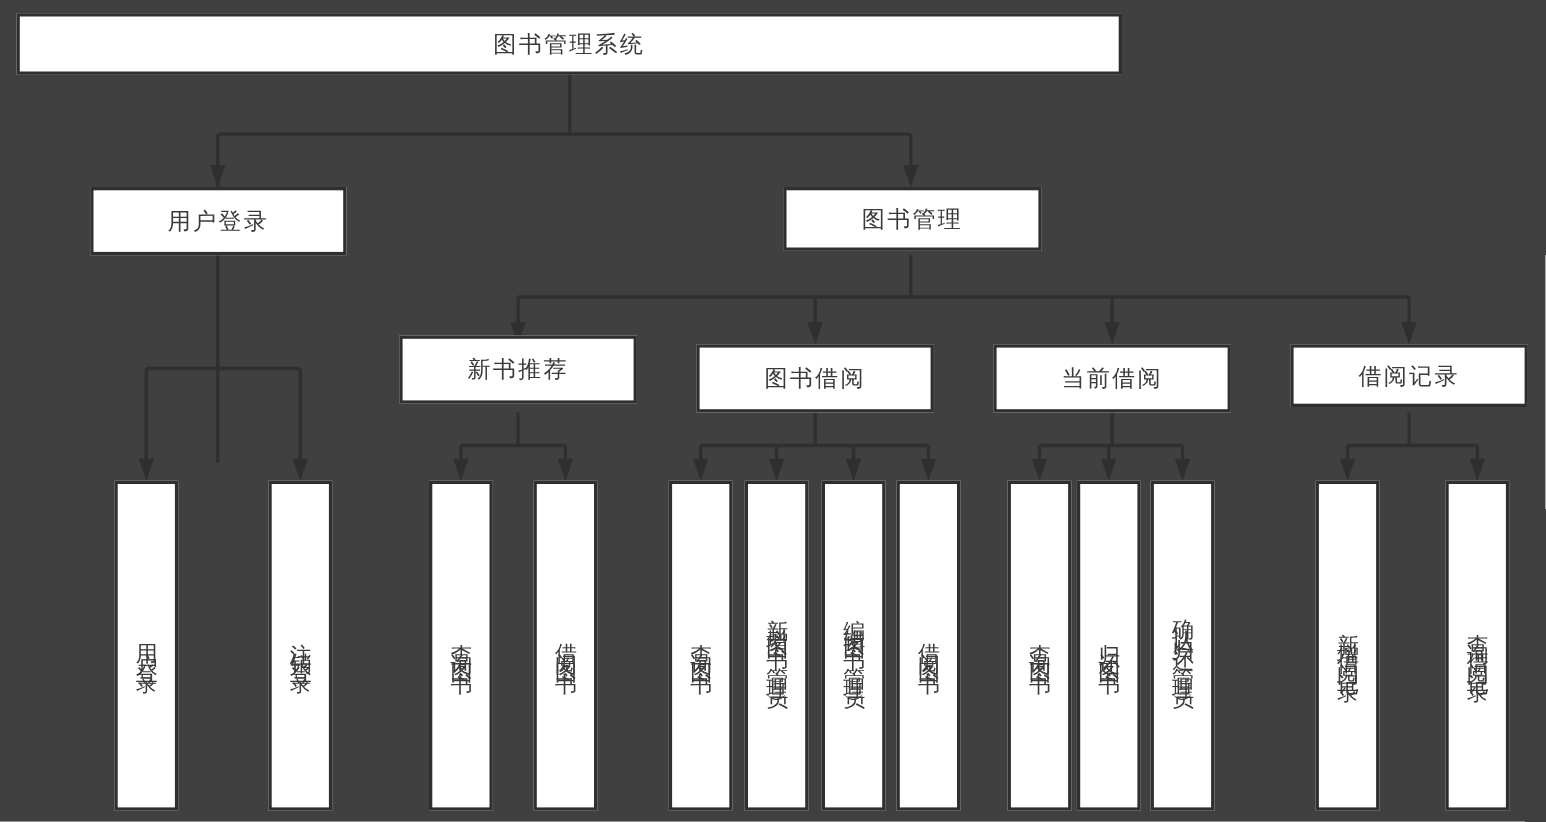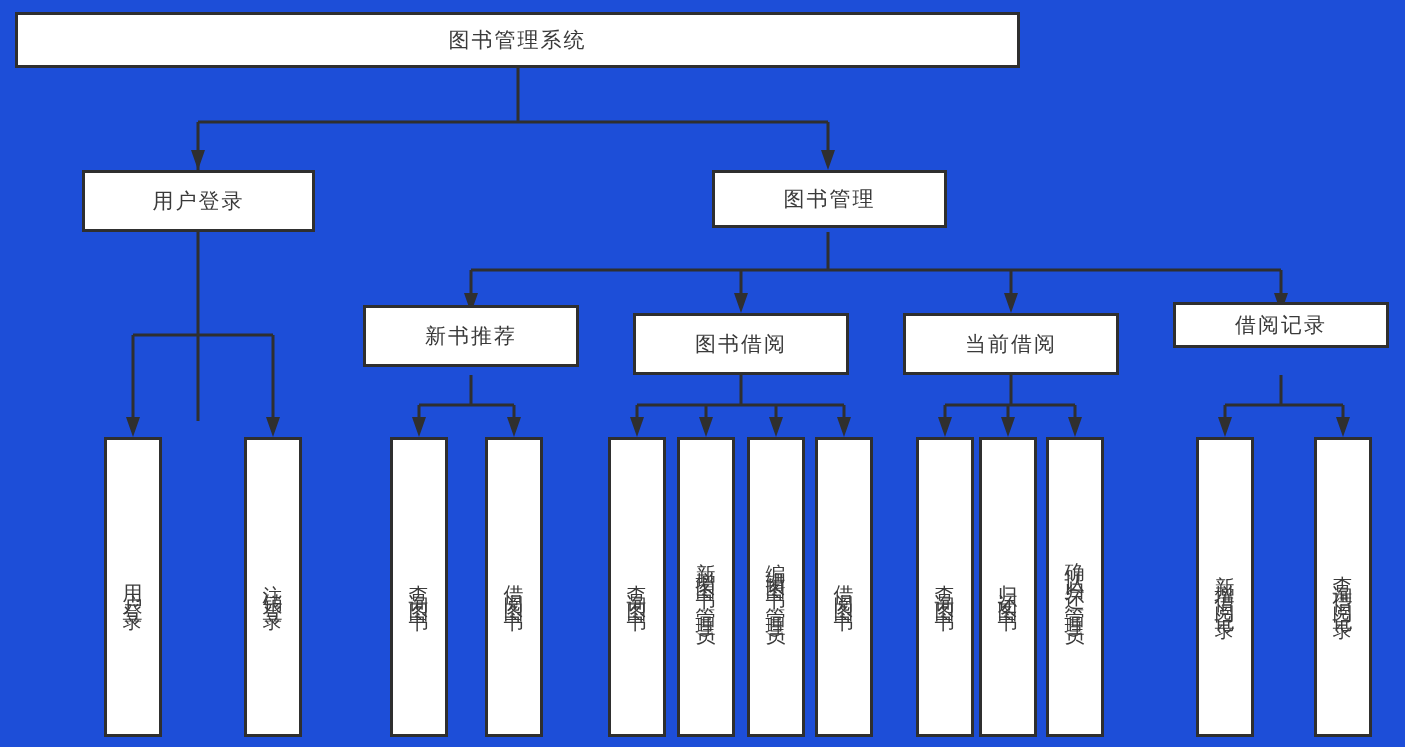--- a/index.html
+++ b/index.html
@@ -1,17 +1,17 @@
 <!DOCTYPE html>
 <html><head>
 <meta charset="utf-8">
 <style>
   html,body { margin:0; padding:0; background:#ffffff; }
   #canvas {
-    position:relative; width:1405px; height:747px; background:#1d4ed8;
+    position:relative; width:1405px; height:747px; background:#404040;
     font-family:"Liberation Sans", sans-serif; color:#3a3a3a; overflow:hidden;
   }
   .wires { position:absolute; left:0; top:0; width:1405px; height:747px; }
   .box {
     position:absolute; box-sizing:border-box; background:#ffffff;
     border:3px solid #2f2f2f; display:flex; align-items:center; justify-content:center;
     font-size:21px; letter-spacing:2px; color:#3a3a3a; z-index:2;
   }
   .leafbox {
     position:absolute; box-sizing:border-box; background:#ffffff;
@@ -78,21 +78,21 @@
 
   <div class="box" style="left:363px; top:305px; width:216px; height:62px;">
     <span>新书推荐</span>
   </div>
   <div class="box" style="left:633px; top:313px; width:216px; height:62px;">
     <span>图书借阅</span>
   </div>
   <div class="box" style="left:903px; top:313px; width:216px; height:62px;">
     <span>当前借阅</span>
   </div>
-  <div class="box" style="left:1173px; top:302px; width:216px; height:46px;">
+  <div class="box" style="left:1173px; top:313px; width:216px; height:57px;">
     <span>借阅记录</span>
   </div>
 
   <div class="leafbox" style="left:104px;">
     <span>用户登录</span>
   </div>
   <div class="leafbox" style="left:244px;">
     <span>注销登录</span>
   </div>
 

